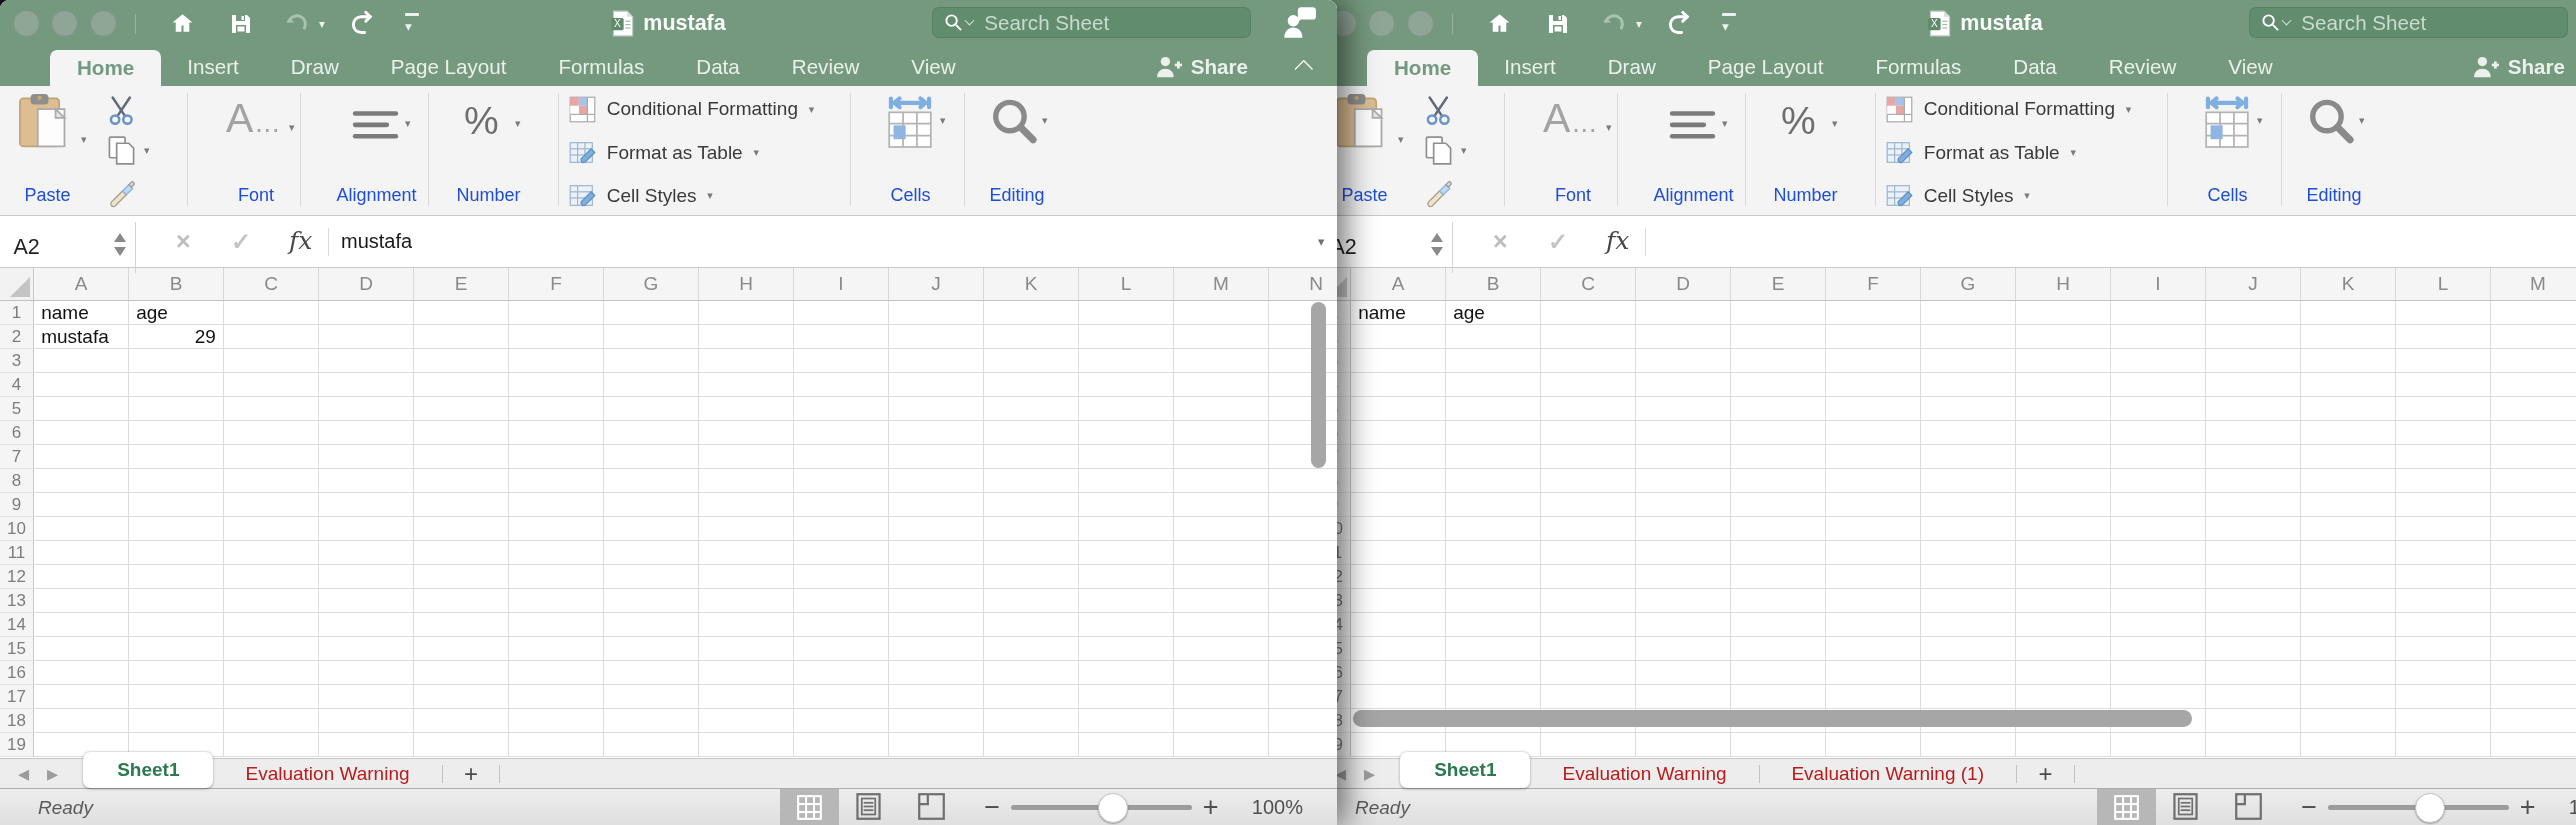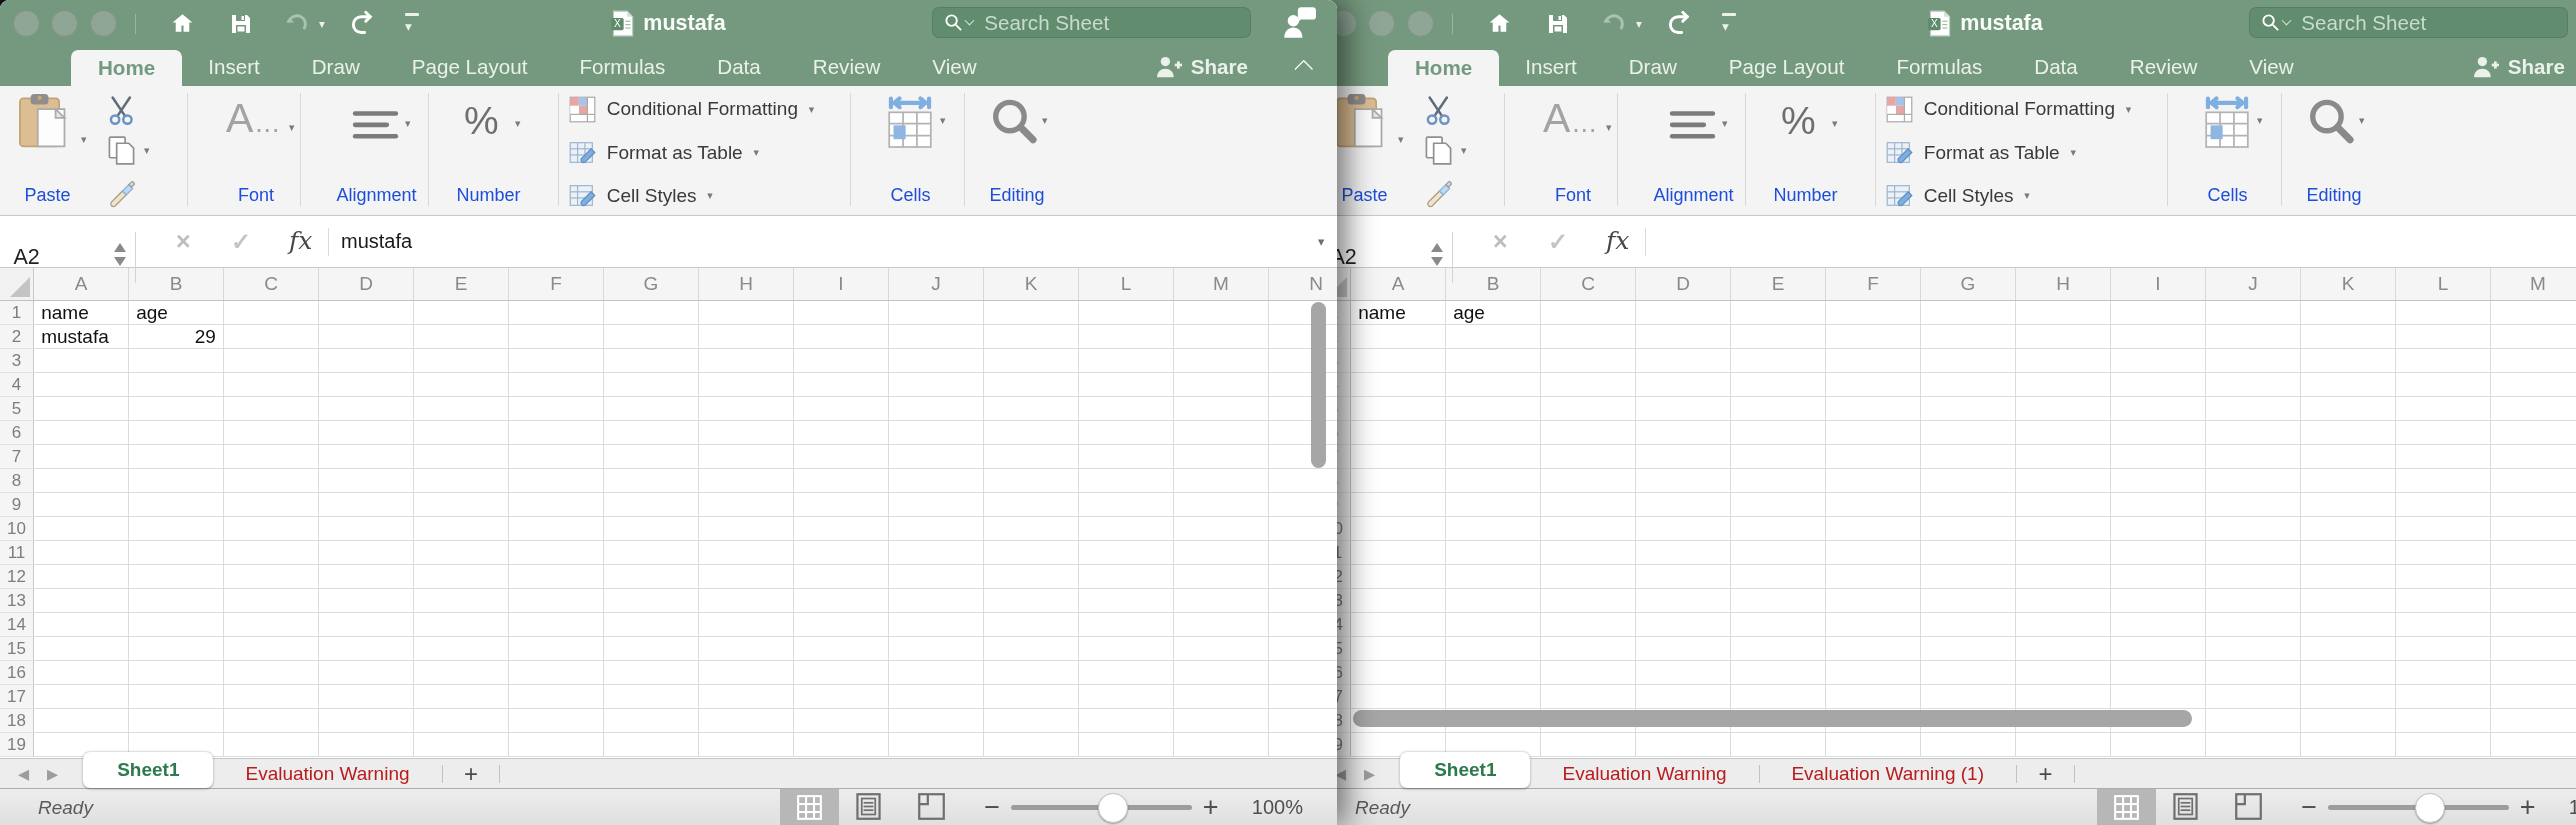--- a/index.html
+++ b/index.html
@@ -28,41 +28,41 @@
               background:#618C6E;border:0.9px solid rgba(0,0,0,.10);display:flex;align-items:center;padding:0 10.8px;gap:3.6px;}
   .search-text{color:#C9DCCE;font-size:20.6px;margin-left:7.2px;}
   .chev-dn-sm{width:7.2px;height:7.2px;border-left:1.8px solid #DCE8DF;border-bottom:1.8px solid #DCE8DF;
               transform:rotate(-45deg);margin-top:-3.6px;}
   .contact{position:absolute;right:21.5px;top:7.2px;}
 
   
   .tabrow{height:39px;background:#75997E;position:relative;display:flex;align-items:flex-end;}
   .rtab{color:#EAF1EA;font-size:20.6px;padding:0 26px;height:39px;display:flex;align-items:center;}
   .rtab.active{background:#F4F4F5;color:#739A80;border-radius:7.2px 7.2px 0 0;height:36px;
-               margin-left:71px;padding:0 27px;font-weight:bold;}
+               margin-left:50px;padding:0 27px;font-weight:bold;}
   .share-wrap{position:absolute;right:89px;bottom:7.2px;display:flex;align-items:center;gap:9px;
               color:#EAF1EA;font-size:20.6px;font-weight:bold;}
   .collapse{position:absolute;right:27px;bottom:10.8px;width:13.5px;height:13.5px;
             border-left:2.7px solid #E6EFE8;border-top:2.7px solid #E6EFE8;transform:rotate(45deg);border-radius:1.8px;}
 
   
   .ribbon{height:130px;background:#F4F4F5;border-bottom:0.9px solid #C9C9C9;position:relative;}
   .rb-label{position:absolute;bottom:9px;font-size:18px;color:#1d4ed8;text-align:center;}
   .rb-div{position:absolute;top:7.2px;bottom:9px;width:0.9px;background:#D8D8D8;}
   .dd{color:#7A7A7A;font-size:10.8px;line-height:1;position:absolute;}
   .big-a{position:absolute;left:226px;top:9px;font-size:41px;color:#A3A3A3;letter-spacing:1.8px;}
   .big-a i{font-style:normal;font-size:27px;letter-spacing:0.9px;}
   .pct{position:absolute;left:464px;top:12.6px;font-size:39px;color:#6E6E6E;}
   .cf-row{position:absolute;left:569px;display:flex;align-items:center;gap:10.8px;height:43px;}
   .cf-label{font-size:19px;color:#3A3A3A;white-space:nowrap;}
   .cf-dd{color:#7A7A7A;font-size:10.8px;}
 
   
   .fbar{height:52px;background:#fff;border-bottom:0.9px solid #C9C9C9;position:relative;}
-  .namebox{position:absolute;left:0;top:16px;width:136px;height:51px;border-right:0.9px solid #D4D4D4;
+  .namebox{position:absolute;left:0;top:6px;width:136px;height:51px;border-right:0.9px solid #D4D4D4;
            display:flex;align-items:center;}
   .namebox-text{font-size:21.5px;color:#222;margin-left:13.5px;}
   .stepper{position:absolute;right:9px;top:10.8px;display:flex;flex-direction:column;gap:5.4px;align-items:center;}
   .tri-up{width:0;height:0;border-left:6.3px solid transparent;border-right:6.3px solid transparent;border-bottom:9px solid #8A8A8A;}
   .tri-dn{width:0;height:0;border-left:6.3px solid transparent;border-right:6.3px solid transparent;border-top:9px solid #8A8A8A;}
   .fx-cancel{position:absolute;left:176px;top:10.8px;font-size:25px;color:#BEBEBE;font-weight:bold;}
   .fx-enter{position:absolute;left:231px;top:11.7px;font-size:24px;color:#C4C4C4;font-weight:bold;}
   .fx-fn{position:absolute;left:289px;top:10px;font-size:25px;color:#474747;
          font-family:"DejaVu Serif",serif;font-style:italic;}
   .fx-sep{position:absolute;left:328px;top:11.7px;width:0.9px;height:28px;background:#DCDCDC;}

